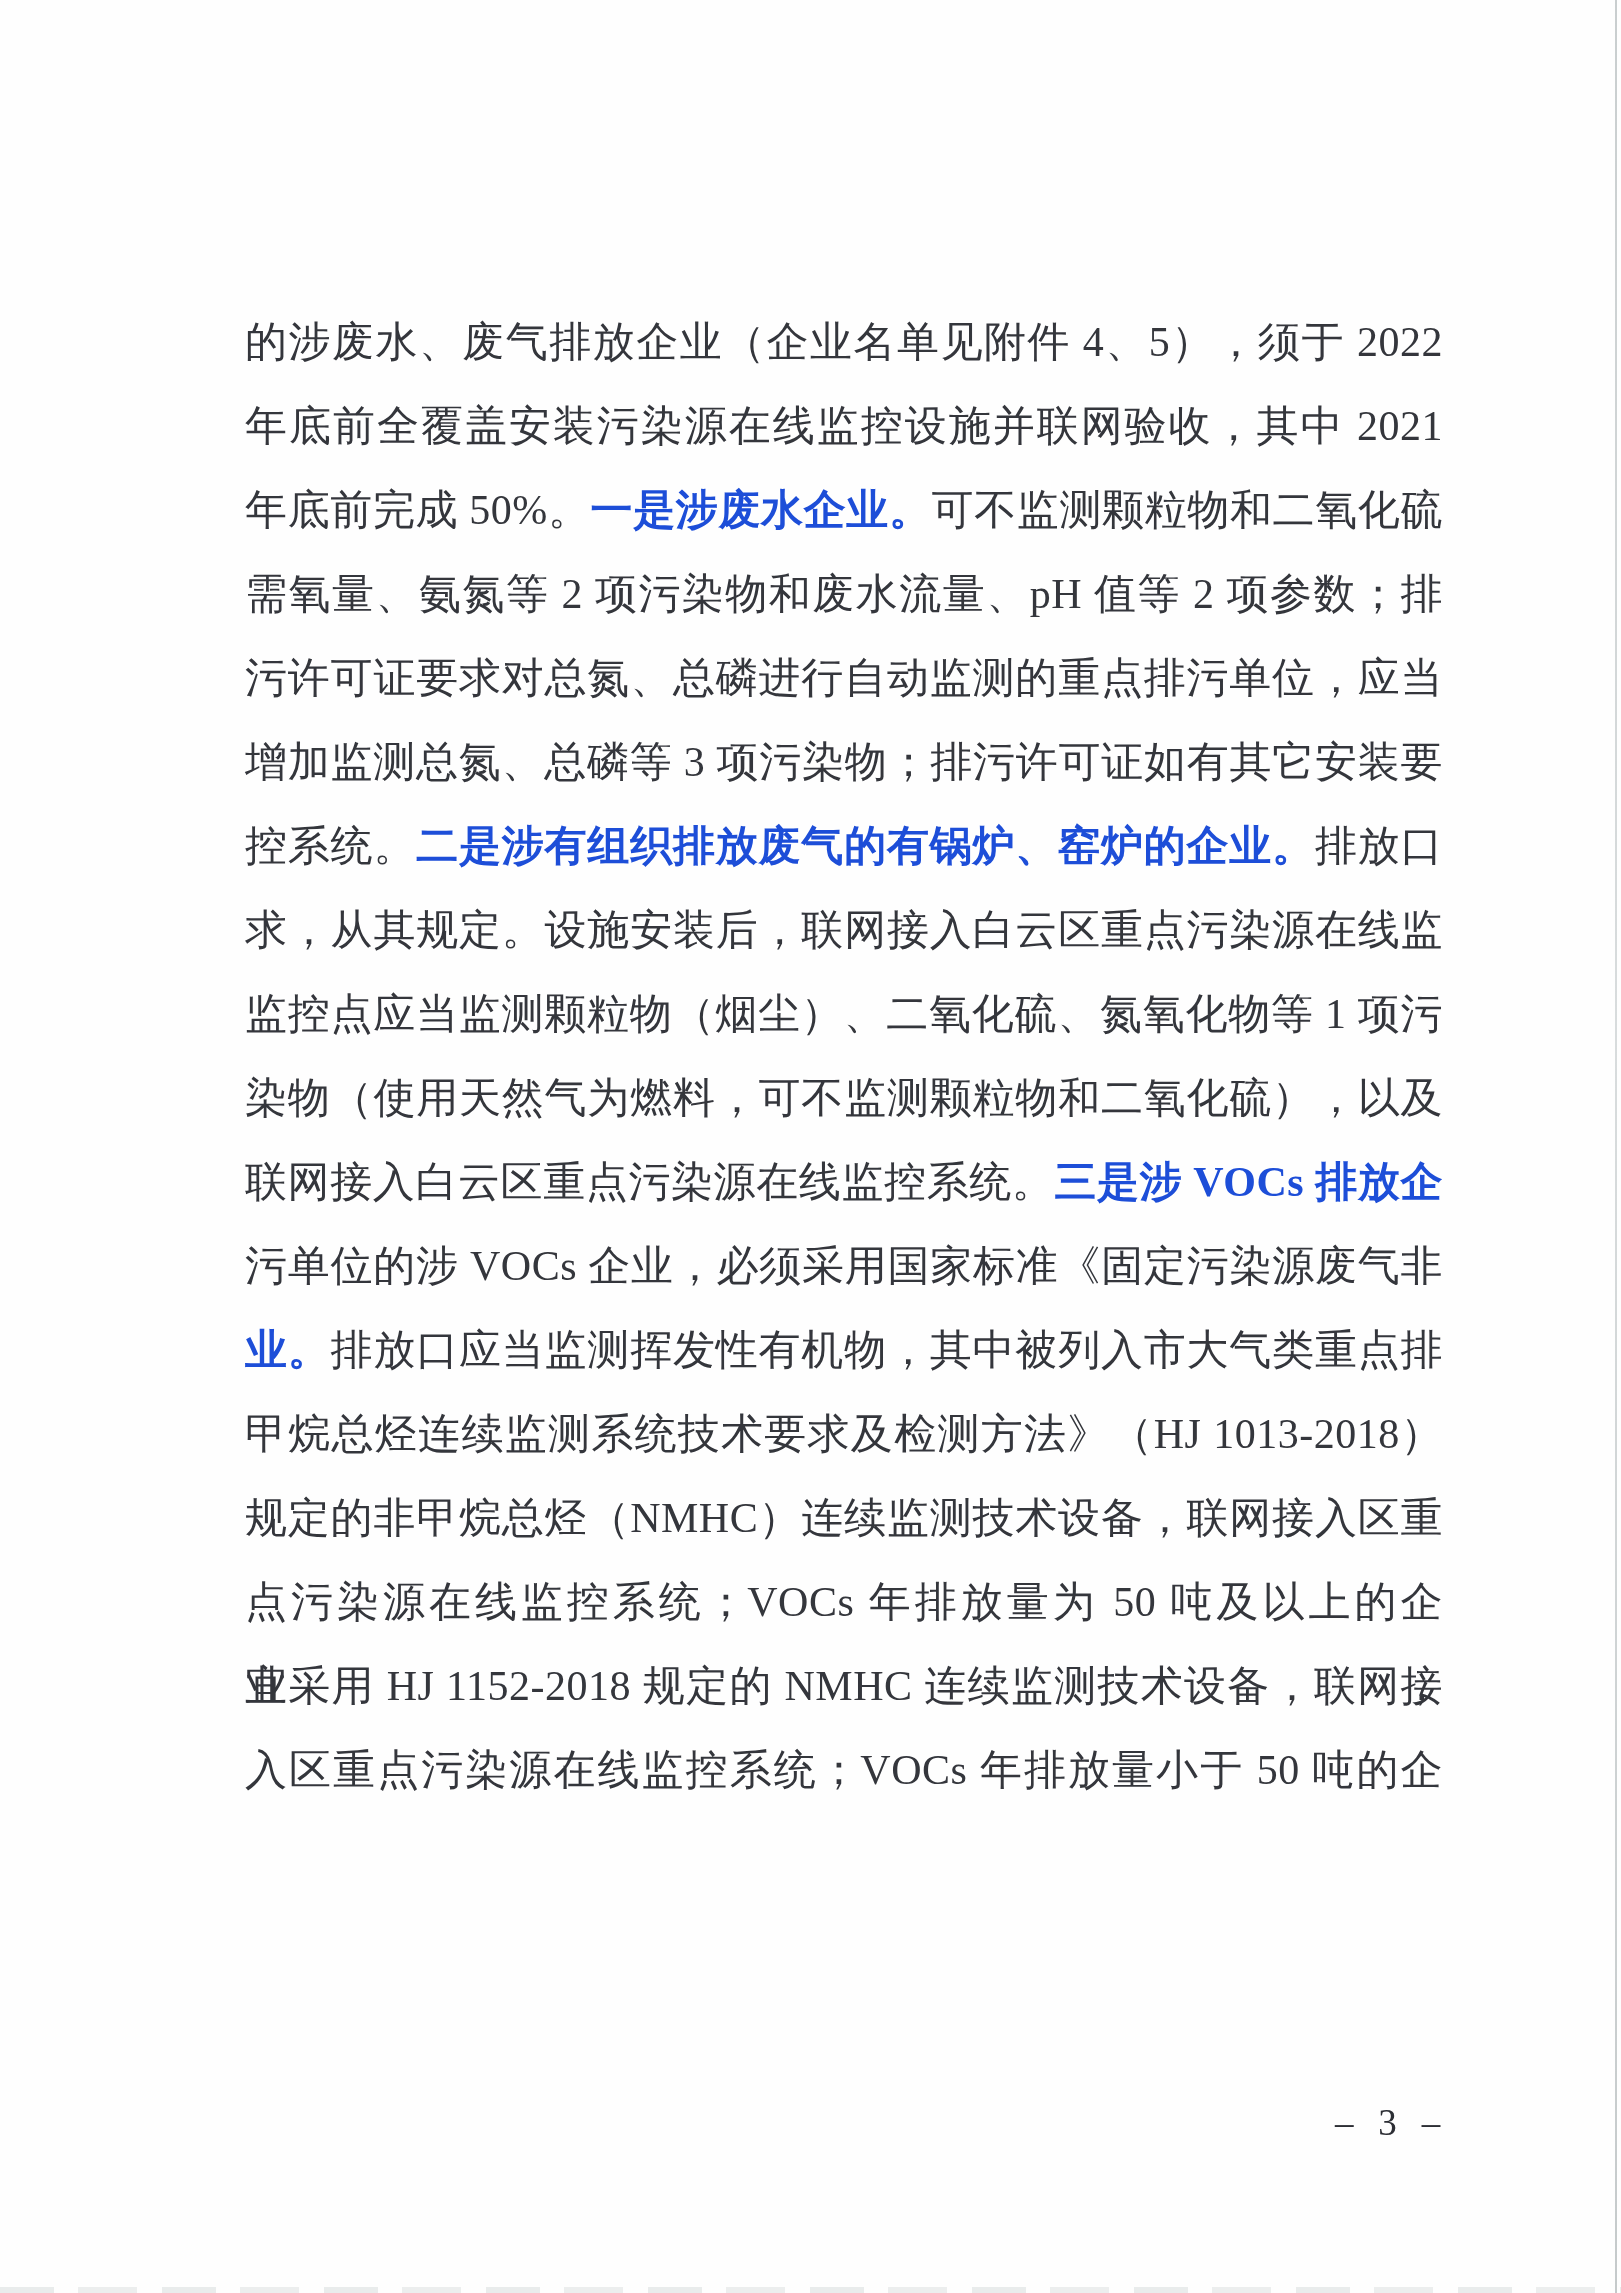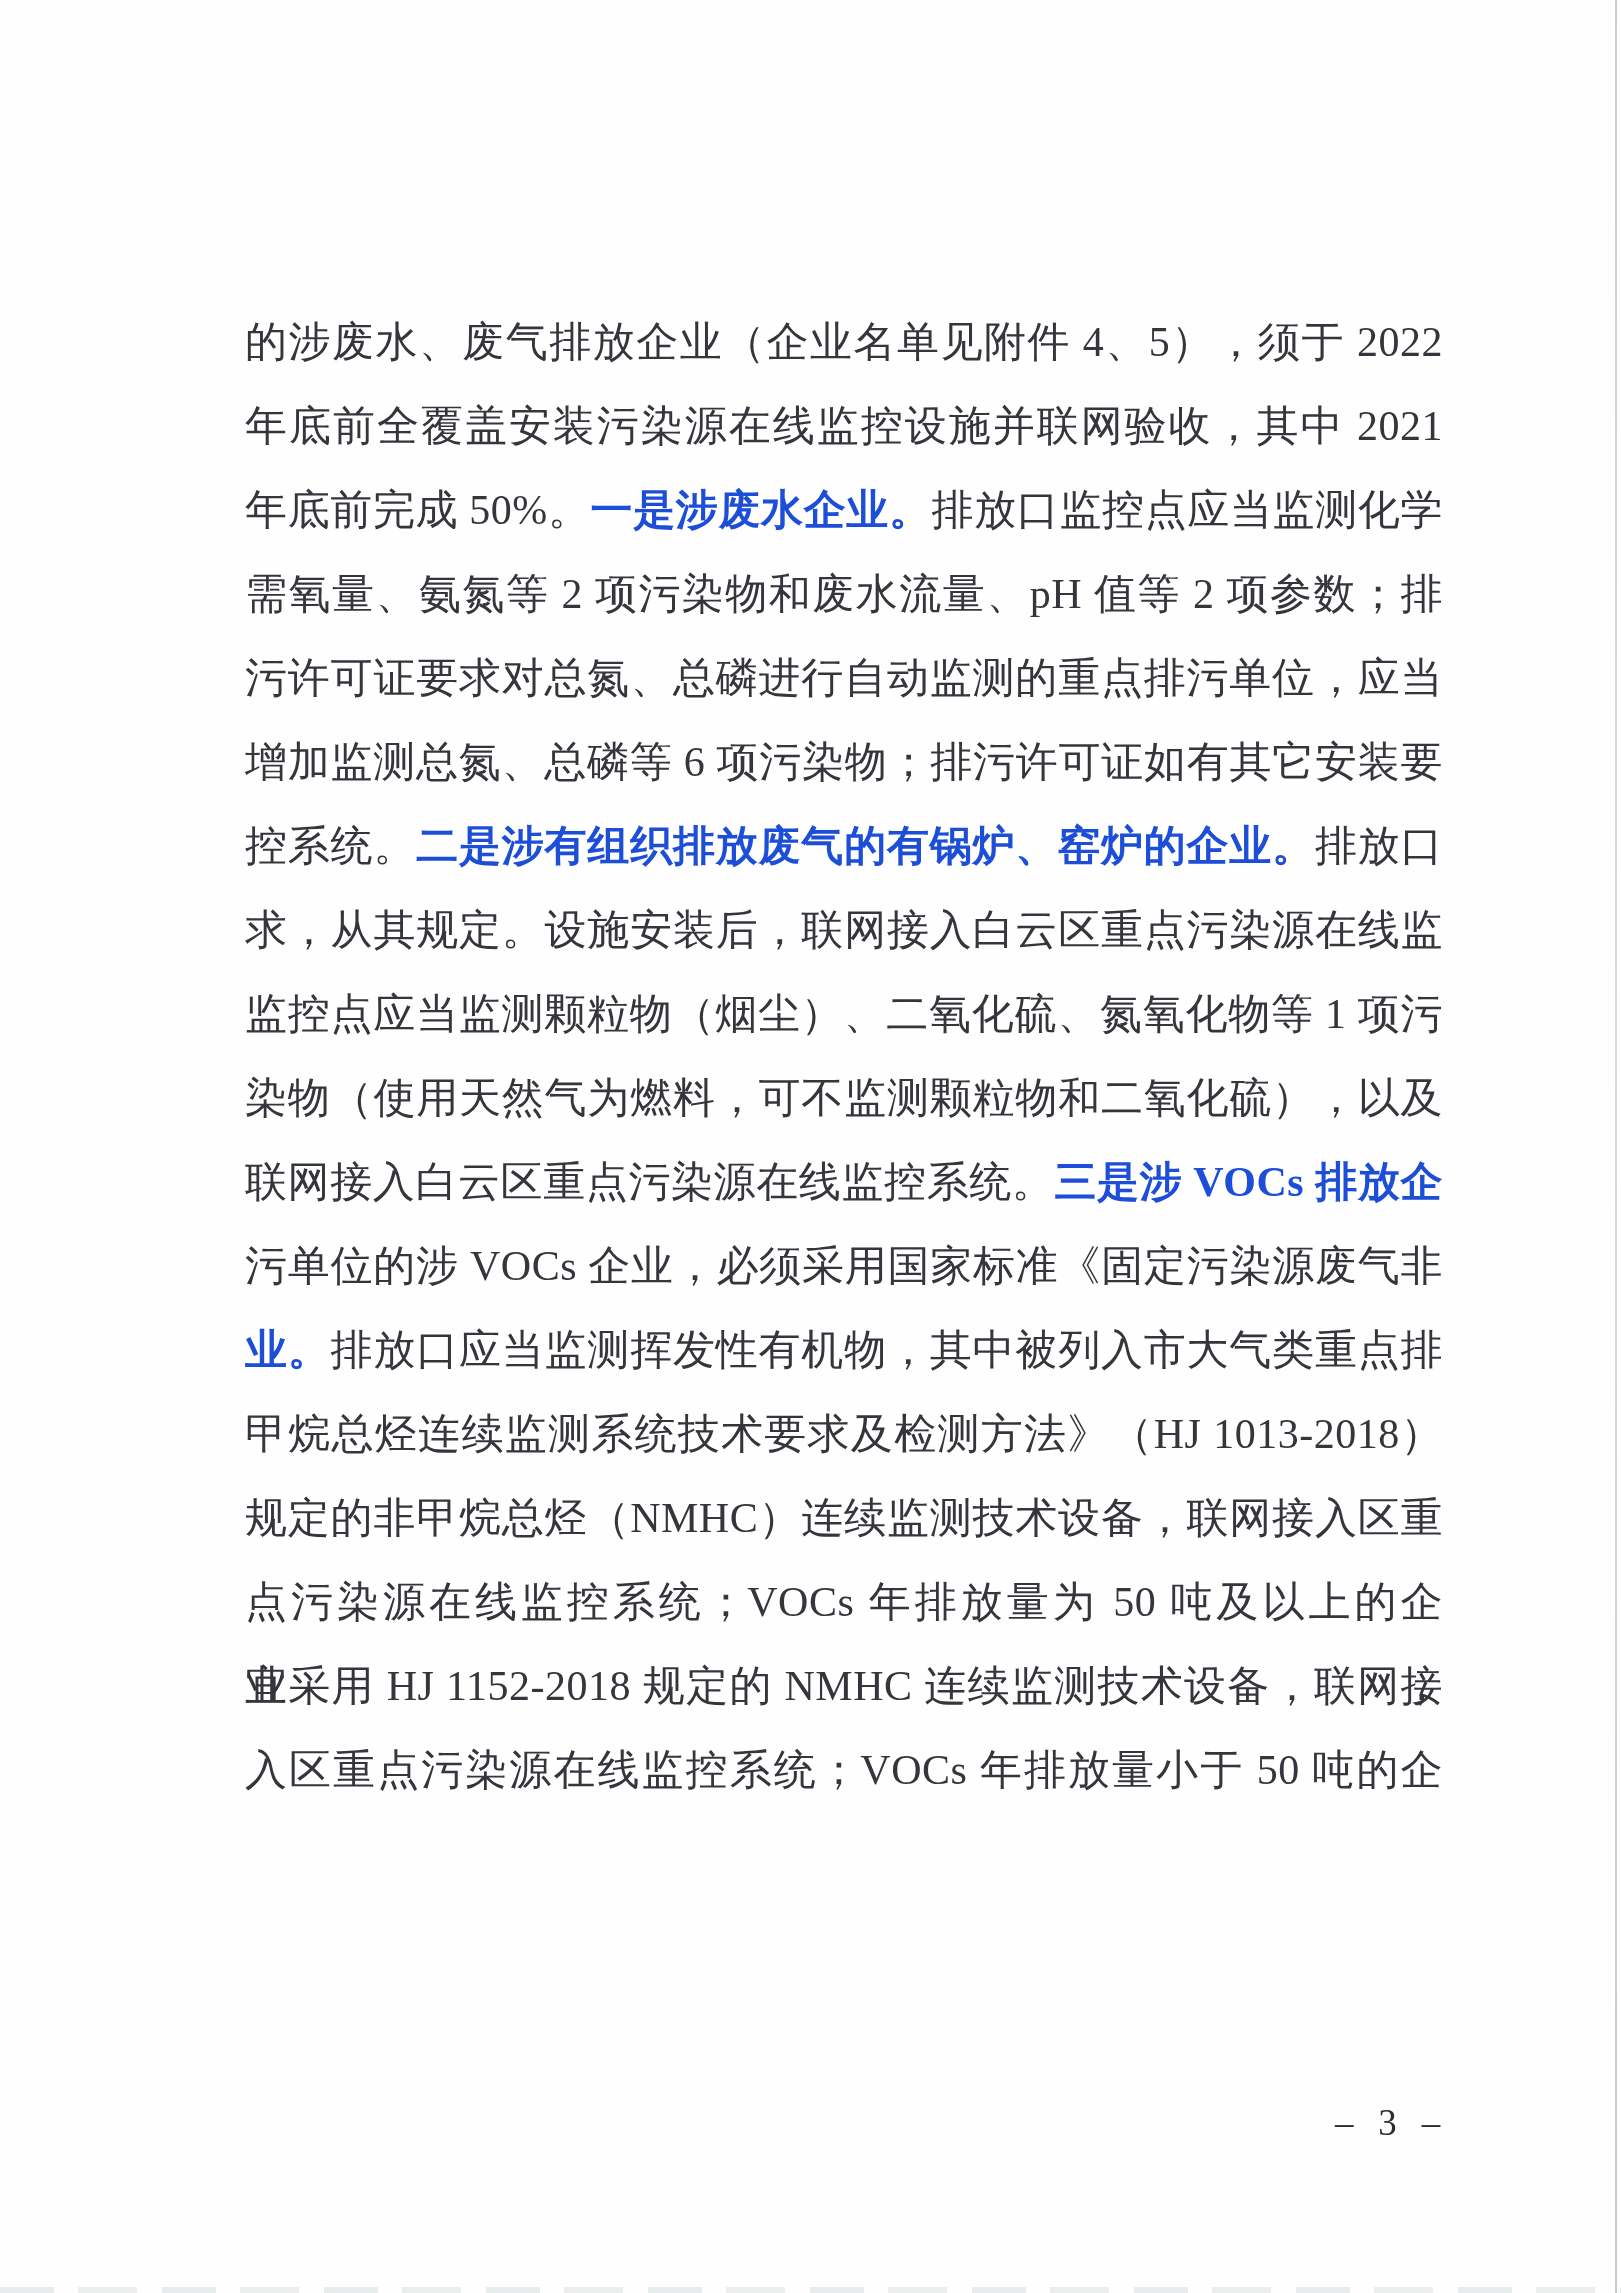--- a/index.html
+++ b/index.html
@@ -74,24 +74,24 @@
       transparent 137px, transparent 162px);
   }
 </style>
 </head>
 <body>
 
 <div class="page">
   <div class="text-block" id="lines-container">
       <div class="line"><span class="seg">的涉废水、废气排放企业（企业名单见附件 4、5），须于 2022</span></div>
       <div class="line"><span class="seg">年底前全覆盖安装污染源在线监控设施并联网验收，其中 2021</span></div>
-      <div class="line"><span class="seg">年底前完成 50%。</span><span class="seg bold">一是涉废水企业。</span><span class="seg">排放口监控点应当监测化学</span></div>
+      <div class="line"><span class="seg">年底前完成 50%。</span><span class="seg bold">一是涉废水企业。</span><span class="seg">可不监测颗粒物和二氧化硫</span></div>
       <div class="line"><span class="seg">需氧量、氨氮等 2 项污染物和废水流量、pH 值等 2 项参数；排</span></div>
       <div class="line"><span class="seg">污许可证要求对总氮、总磷进行自动监测的重点排污单位，应当</span></div>
-      <div class="line"><span class="seg">增加监测总氮、总磷等 6 项污染物；排污许可证如有其它安装要</span></div>
+      <div class="line"><span class="seg">增加监测总氮、总磷等 3 项污染物；排污许可证如有其它安装要</span></div>
       <div class="line"><span class="seg">控系统。</span><span class="seg bold">二是涉有组织排放废气的有锅炉、窑炉的企业。</span><span class="seg">排放口</span></div>
       <div class="line"><span class="seg">求，从其规定。设施安装后，联网接入白云区重点污染源在线监</span></div>
       <div class="line"><span class="seg">监控点应当监测颗粒物（烟尘）、二氧化硫、氮氧化物等 1 项污</span></div>
       <div class="line"><span class="seg">染物（使用天然气为燃料，可不监测颗粒物和二氧化硫），以及</span></div>
       <div class="line"><span class="seg">联网接入白云区重点污染源在线监控系统。</span><span class="seg bold">三是涉 VOCs 排放企</span></div>
       <div class="line"><span class="seg">污单位的涉 VOCs 企业，必须采用国家标准《固定污染源废气非</span></div>
       <div class="line"><span class="seg bold">业。</span><span class="seg">排放口应当监测挥发性有机物，其中被列入市大气类重点排</span></div>
       <div class="line"><span class="seg">甲烷总烃连续监测系统技术要求及检测方法》（HJ 1013-2018）</span></div>
       <div class="line"><span class="seg">规定的非甲烷总烃（NMHC）连续监测技术设备，联网接入区重</span></div>
       <div class="line"><span class="seg">点污染源在线监控系统；VOCs 年排放量为 50 吨及以上的企业，</span></div>

